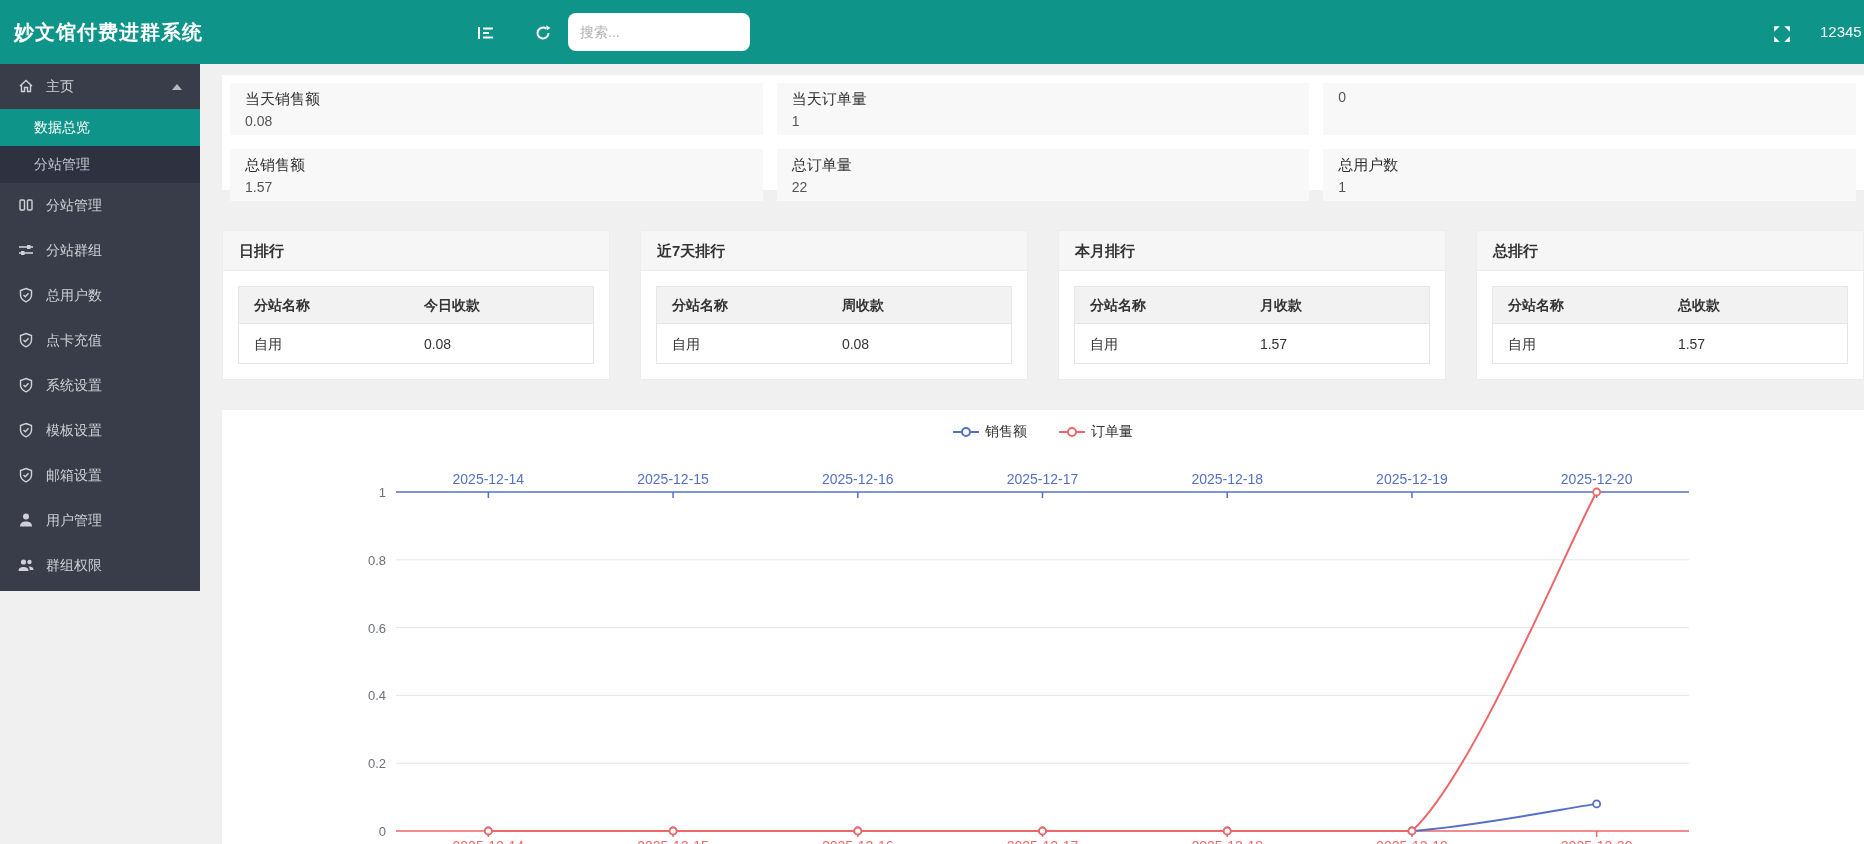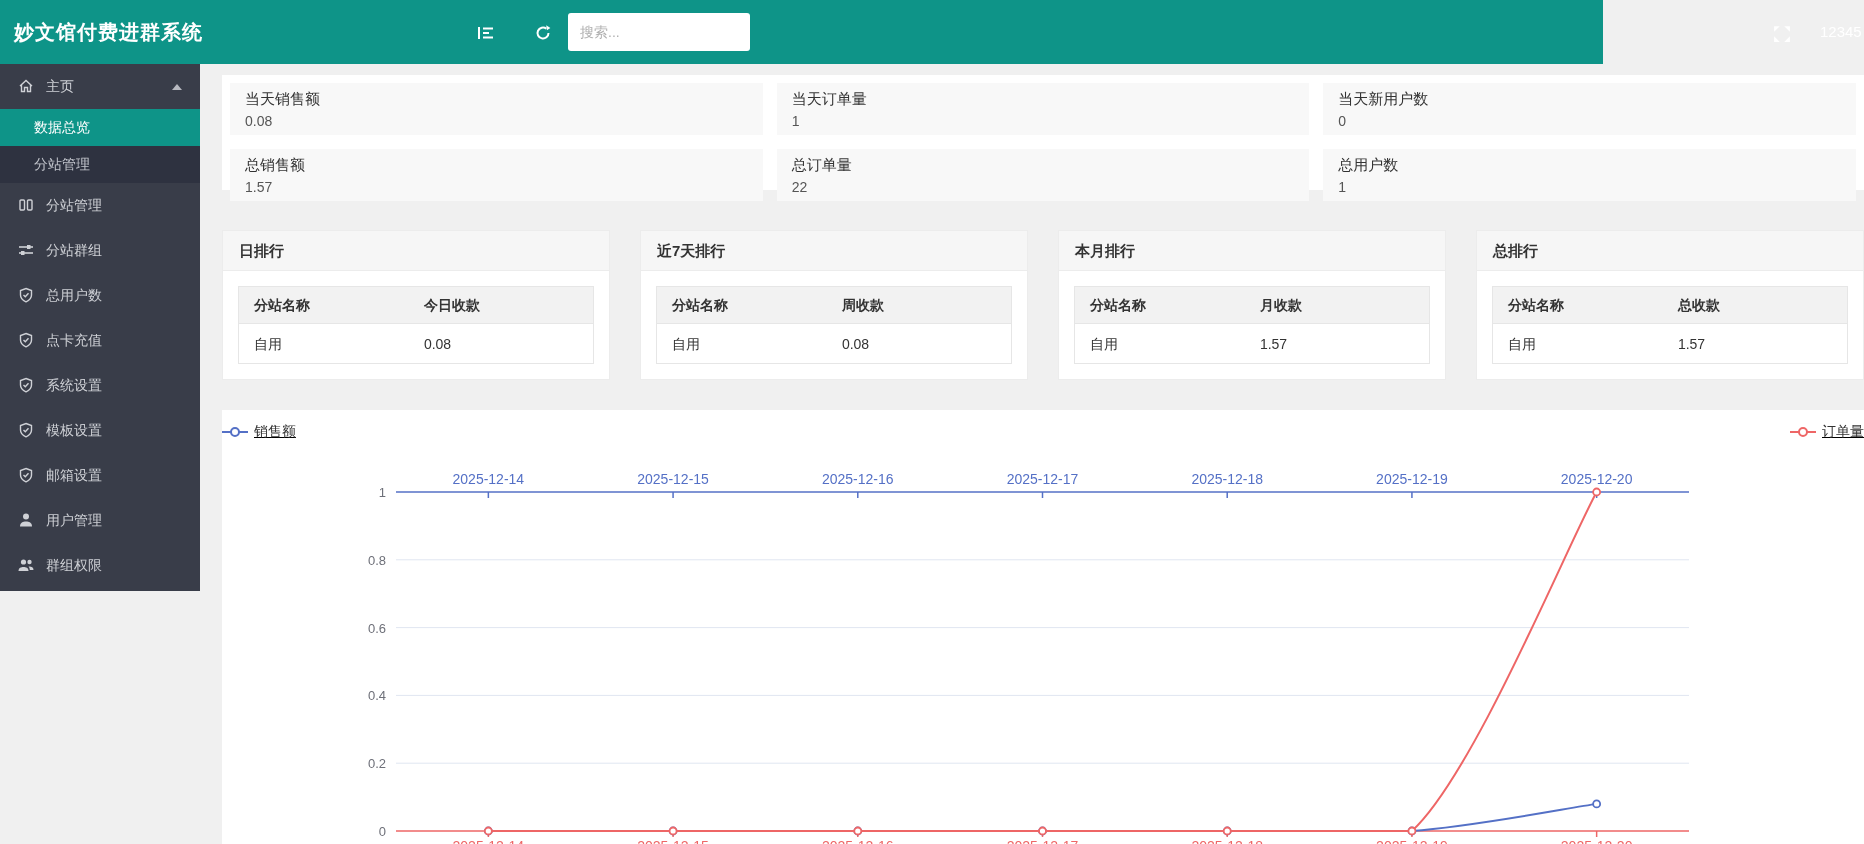--- a/index.html
+++ b/index.html
@@ -1,29 +1,29 @@
 <!DOCTYPE html>
 <html><head>
 <meta charset="utf-8">
 <style>
   * { margin:0; padding:0; box-sizing:border-box; }
   html,body { width:1864px; height:844px; overflow:hidden; background:#f0f0f0;
               font-family:"Liberation Sans", sans-serif; }
 
   
-  .header { position:absolute; top:0; left:0; width:1603px; height:64px; background:#0e9488; z-index:10; }
+  .header { position:absolute; top:0; left:0; width:1864px; height:64px; background:#0e9488; z-index:10; }
   .logo { position:absolute; left:14px; top:0; height:64px; line-height:64px;
           color:#fff; font-size:20px; font-weight:bold; letter-spacing:1px; }
   .hicon { position:absolute; top:24px; width:18px; height:18px; cursor:pointer; }
   .hicon svg { width:18px; height:18px; display:block; }
   .icon-collapse { left:477px; }
   .icon-refresh { left:534px; }
   .icon-expand { left:1773px; top:25px; width:16px; height:16px; }
   .search-box { position:absolute; left:568px; top:13px; width:182px; height:38px;
-                background:#fff; border:none; border-radius:3px; padding:0 12px;
+                background:#fff; border:none; border-radius:8px; padding:0 12px;
                 font-size:14px; color:#333; outline:none; }
   .search-box::placeholder { color:#b0b0b0; }
   .username { position:absolute; left:1820px; top:0; height:64px; line-height:64px;
               color:#fff; font-size:15px; white-space:nowrap; }
 
   
   .sidebar { position:absolute; top:64px; left:0; width:200px; height:527px; background:#393d49; z-index:5; }
   .nav-item { position:relative; height:45px; line-height:45px; padding-left:18px;
               color:#cfd1d6; font-size:14px; cursor:pointer; white-space:nowrap; }
   .nav-item .nicon { display:inline-block; width:16px; height:16px; vertical-align:-3px; margin-right:8px; }
@@ -52,21 +52,21 @@
   .rank-table { margin:15px; border:1px solid #e6e6e6; }
   .rt-row { display:flex; }
   .rt-head { background:#f2f2f2; font-weight:bold; }
   .rt-head .rt-cell { height:36px; line-height:36px; }
   .rt-body .rt-cell { height:40px; line-height:40px; border-top:1px solid #e6e6e6; }
   .rt-cell { font-size:14px; color:#333; padding-left:15px; }
   .rt-c1 { width:48%; } .rt-c2 { width:52%; }
 
   .chart-card { position:relative; margin-top:30px; height:500px; background:#fff; }
   .legend { position:absolute; top:13px; left:0; width:100%; display:flex;
-            justify-content:space-between; gap:32px; z-index:3;text-decoration:underline; }
+            justify-content:center; gap:32px; z-index:3; }
   .legend-item { display:flex; align-items:center; gap:6px; font-size:14px; color:#333; cursor:pointer; }
   .legend-marker { position:relative; width:26px; height:2px; }
   .legend-marker i { position:absolute; left:8px; top:-4px; width:10px; height:10px;
                      border-radius:50%; background:#fff; border-width:2px; border-style:solid; }
   .chart-svg { position:absolute; left:0; top:0; }
 </style>
 </head>
 <body>
 
 <div class="header">
@@ -223,21 +223,20 @@
     <div class="stats-grid">
       <div class="stat-cell">
         <div class="stat-label">当天销售额</div>
         <div class="stat-value">0.08</div>
       </div>
       <div class="stat-cell">
         <div class="stat-label">当天订单量</div>
         <div class="stat-value">1</div>
       </div>
       <div class="stat-cell">
-        <div class="stat-label">当天新用户数</div>
         <div class="stat-value">0</div>
       </div>
       <div class="stat-cell">
         <div class="stat-label">总销售额</div>
         <div class="stat-value">1.57</div>
       </div>
       <div class="stat-cell">
         <div class="stat-label">总订单量</div>
         <div class="stat-value">22</div>
       </div>

